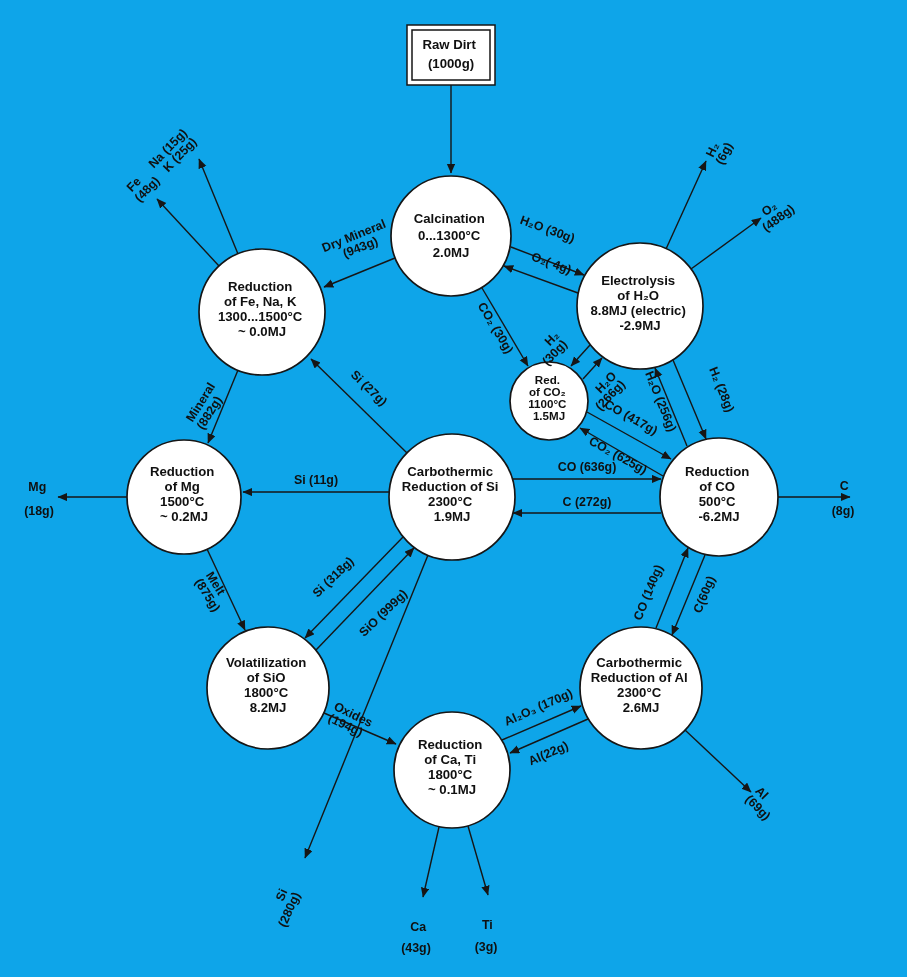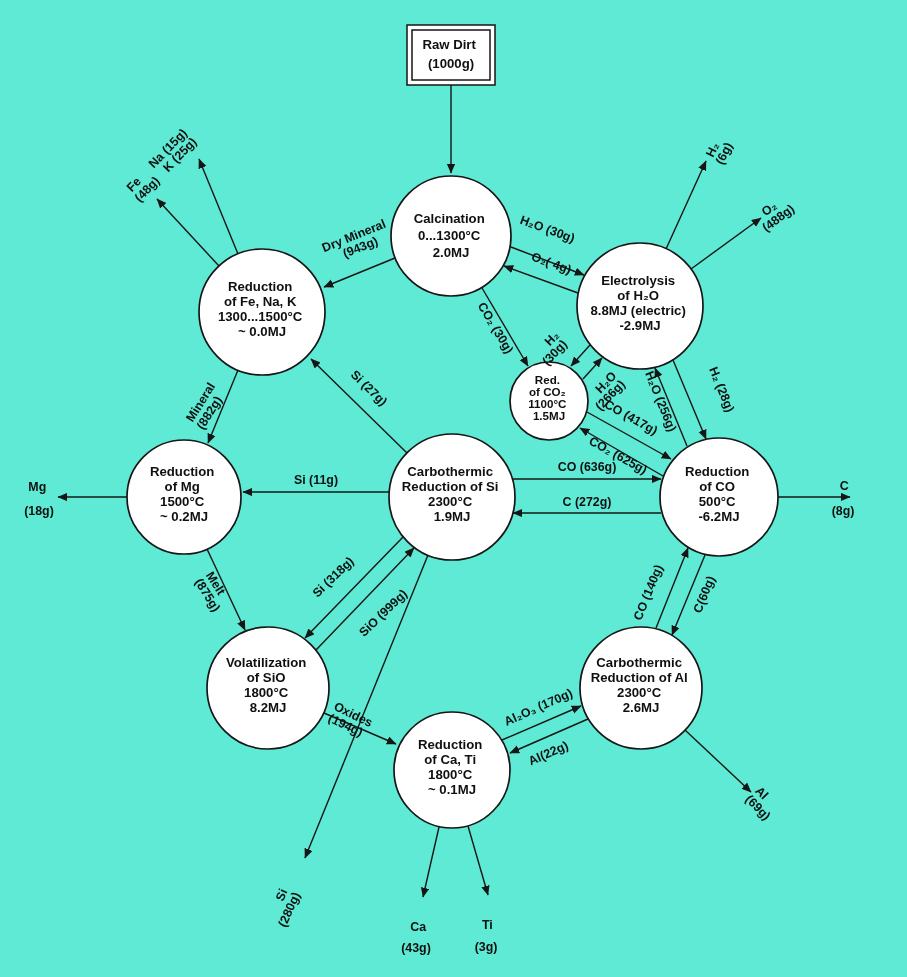--- a/index.html
+++ b/index.html
@@ -1,16 +1,16 @@
 <!DOCTYPE html>
 <html><head>
 <meta charset="utf-8">
 <style>
   html, body { margin: 0; padding: 0; background: #ffffff; }
-  .stage { width: 907px; height: 977px; margin: 0 auto; background: #5eead4; position: relative; }
+  .stage { width: 907px; height: 977px; margin: 0 auto; background: #0ea5e9; position: relative; }
   svg { display: block; }
   .edge { stroke: #161616; stroke-width: 1.4; fill: none; }
   .node { stroke: #161616; stroke-width: 1.7; fill: #ffffff; }
   .boxr { stroke: #161616; stroke-width: 1.5; fill: #ffffff; }
   .ntext {
     font-family: "Liberation Sans", "DejaVu Sans", sans-serif;
     font-size: 13.2px; font-weight: 600; fill: #101010; text-anchor: middle;
   }
   .ntext-sm { font-size: 11.6px; }
   .lbl {

